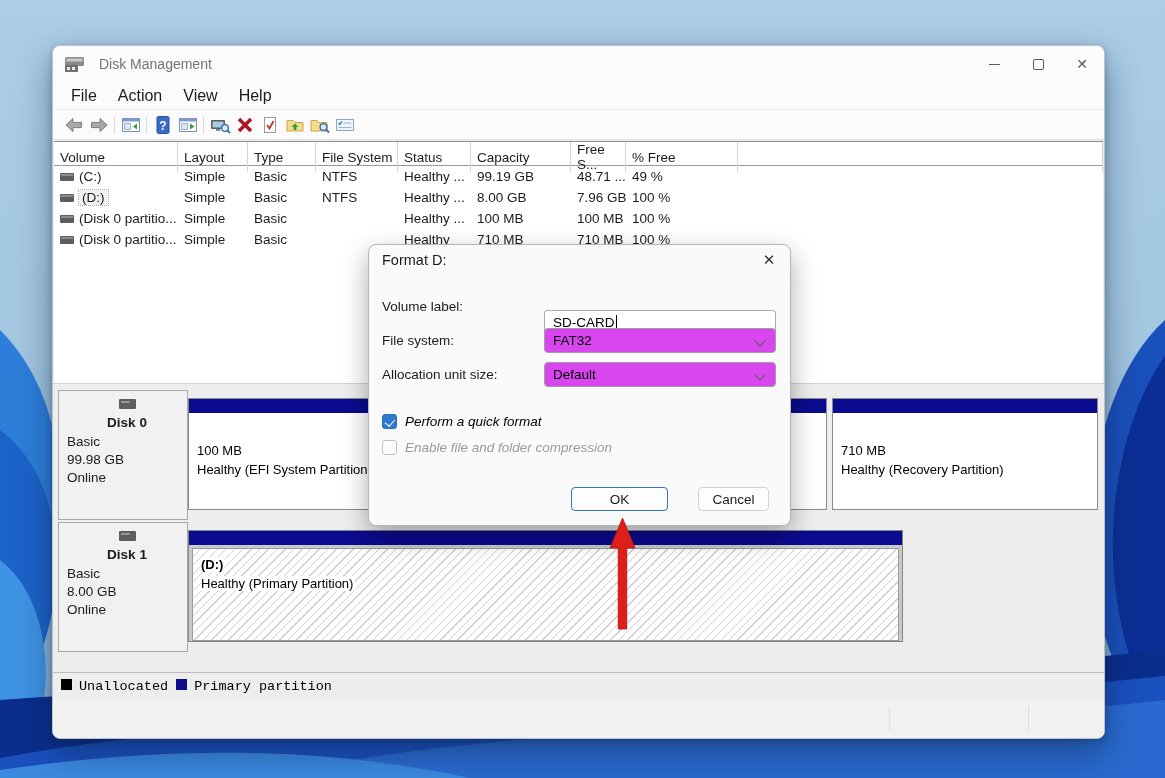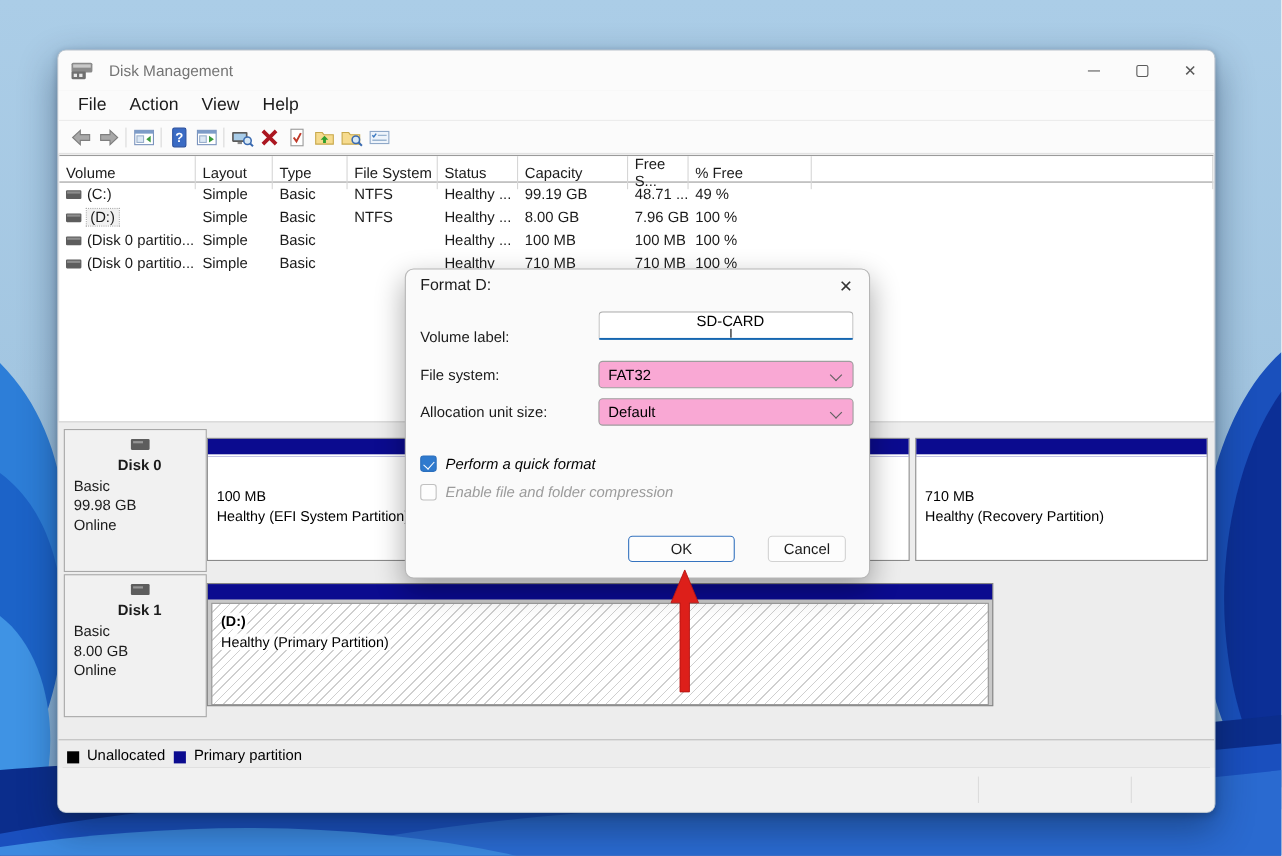--- a/index.html
+++ b/index.html
@@ -64,37 +64,37 @@
   .hatch-inner{position:relative;width:100%;height:100%;box-sizing:border-box;border:1px solid #9a9a9a;
         background:repeating-linear-gradient(135deg,#ffffff 0px,#ffffff 5px,#cfcfcf 5px,#cfcfcf 6px);}
   .hatch-inner .part-body{padding-top:6px;}
   .hatch-inner .pline span{background:rgba(255,255,255,.88);padding:0 2px 0 0;}
   .bold{font-weight:bold;}
 
   
   .legend-band{position:absolute;left:0;right:0;top:626px;height:26px;border-top:1px solid #bdbdbd;
                display:flex;align-items:center;font-size:13.5px;color:#000;}
   .legend-underline{position:absolute;left:4px;right:4px;bottom:0;border-bottom:1px solid #9a9a9a;}
-  .legend-item{display:flex;align-items:flex-end;gap:7px;margin-left:8px;}
+  .legend-item{display:flex;align-items:flex-start;gap:7px;margin-left:8px;font-family:Liberation Mono, monospace;}
   .legend-swatch{width:11px;height:11px;}
   .statusbar{position:absolute;left:0;right:0;bottom:0;height:40px;background:#f1f1f1;}
   .sb-sep{position:absolute;top:8px;bottom:8px;width:1px;background:#dcdcdc;}
 
   
   .dialog{position:absolute;left:368px;top:244px;width:421px;height:280px;background:#fafafa;
           border:1px solid #b6b6b6;border-radius:8px;box-shadow:0 10px 26px rgba(0,0,0,.33);z-index:5;}
   .dlg-title{position:absolute;left:13px;top:7px;font-size:14.5px;color:#1b1b1b;}
   .dlg-close{position:absolute;right:10px;top:4px;width:22px;height:22px;display:flex;align-items:center;
              justify-content:center;font-size:15px;color:#333;}
   .dlg-label{position:absolute;left:13px;font-size:13.5px;color:#1b1b1b;}
   .dlg-input{position:absolute;left:175px;width:232px;height:26px;background:#fff;box-sizing:border-box;
              border:1px solid #ababab;border-bottom:2px solid #1566b0;border-radius:4px 4px 2px 2px;
              display:flex;align-items:center;padding-left:8px;font-size:13.5px;color:#000;}
   .caret{display:inline-block;width:1px;height:15px;background:#000;margin-left:1px;}
-  .dlg-select{position:absolute;left:175px;width:232px;height:25px;background:#f9a8d4;box-sizing:border-box;
+  .dlg-select{position:absolute;left:175px;width:232px;height:25px;background:#d946ef;box-sizing:border-box;
               border:1px solid #9e9e9e;border-radius:4px;display:flex;align-items:center;padding-left:8px;
               font-size:13.5px;color:#000;}
   .chev{position:absolute;right:11px;top:8px;width:7px;height:7px;border-right:1.4px solid #5f5f5f;
         border-bottom:1.4px solid #5f5f5f;transform:rotate(45deg);}
   .chk-row{position:absolute;left:13px;display:flex;align-items:center;gap:8px;font-size:13.5px;font-style:italic;}
   .chk{width:15px;height:15px;border-radius:3px;box-sizing:border-box;position:relative;}
   .chk.on{background:#2f7ace;border:1px solid #2b6fbd;}
   .chk.on::after{content:"";position:absolute;left:4px;top:1.5px;width:4.5px;height:8px;border-right:1.6px solid #fff;
                  border-bottom:1.6px solid #fff;transform:rotate(42deg);}
   .chk.off{background:#fdfdfd;border:1px solid #c0c0c0;}
@@ -381,21 +381,21 @@
     </div>
   </div>
 
   <div class="dialog">
     <div class="dlg-title">Format D:</div>
     <div class="dlg-close">
         <span>✕</span>
       </div>
 
     <div class="dlg-label" style="top:54px;">Volume label:</div>
-    <div class="dlg-input" style="top:38px;flex-direction:column;">
+    <div class="dlg-input" style="top:65px;">
       <span>SD-CARD</span>
         <span class="caret"></span>
     </div>
 
     <div class="dlg-label" style="top:88px;">File system:</div>
     <div class="dlg-select" style="top:83px;">
       <span>FAT32</span>
       <span class="chev"></span>
     </div>
 

